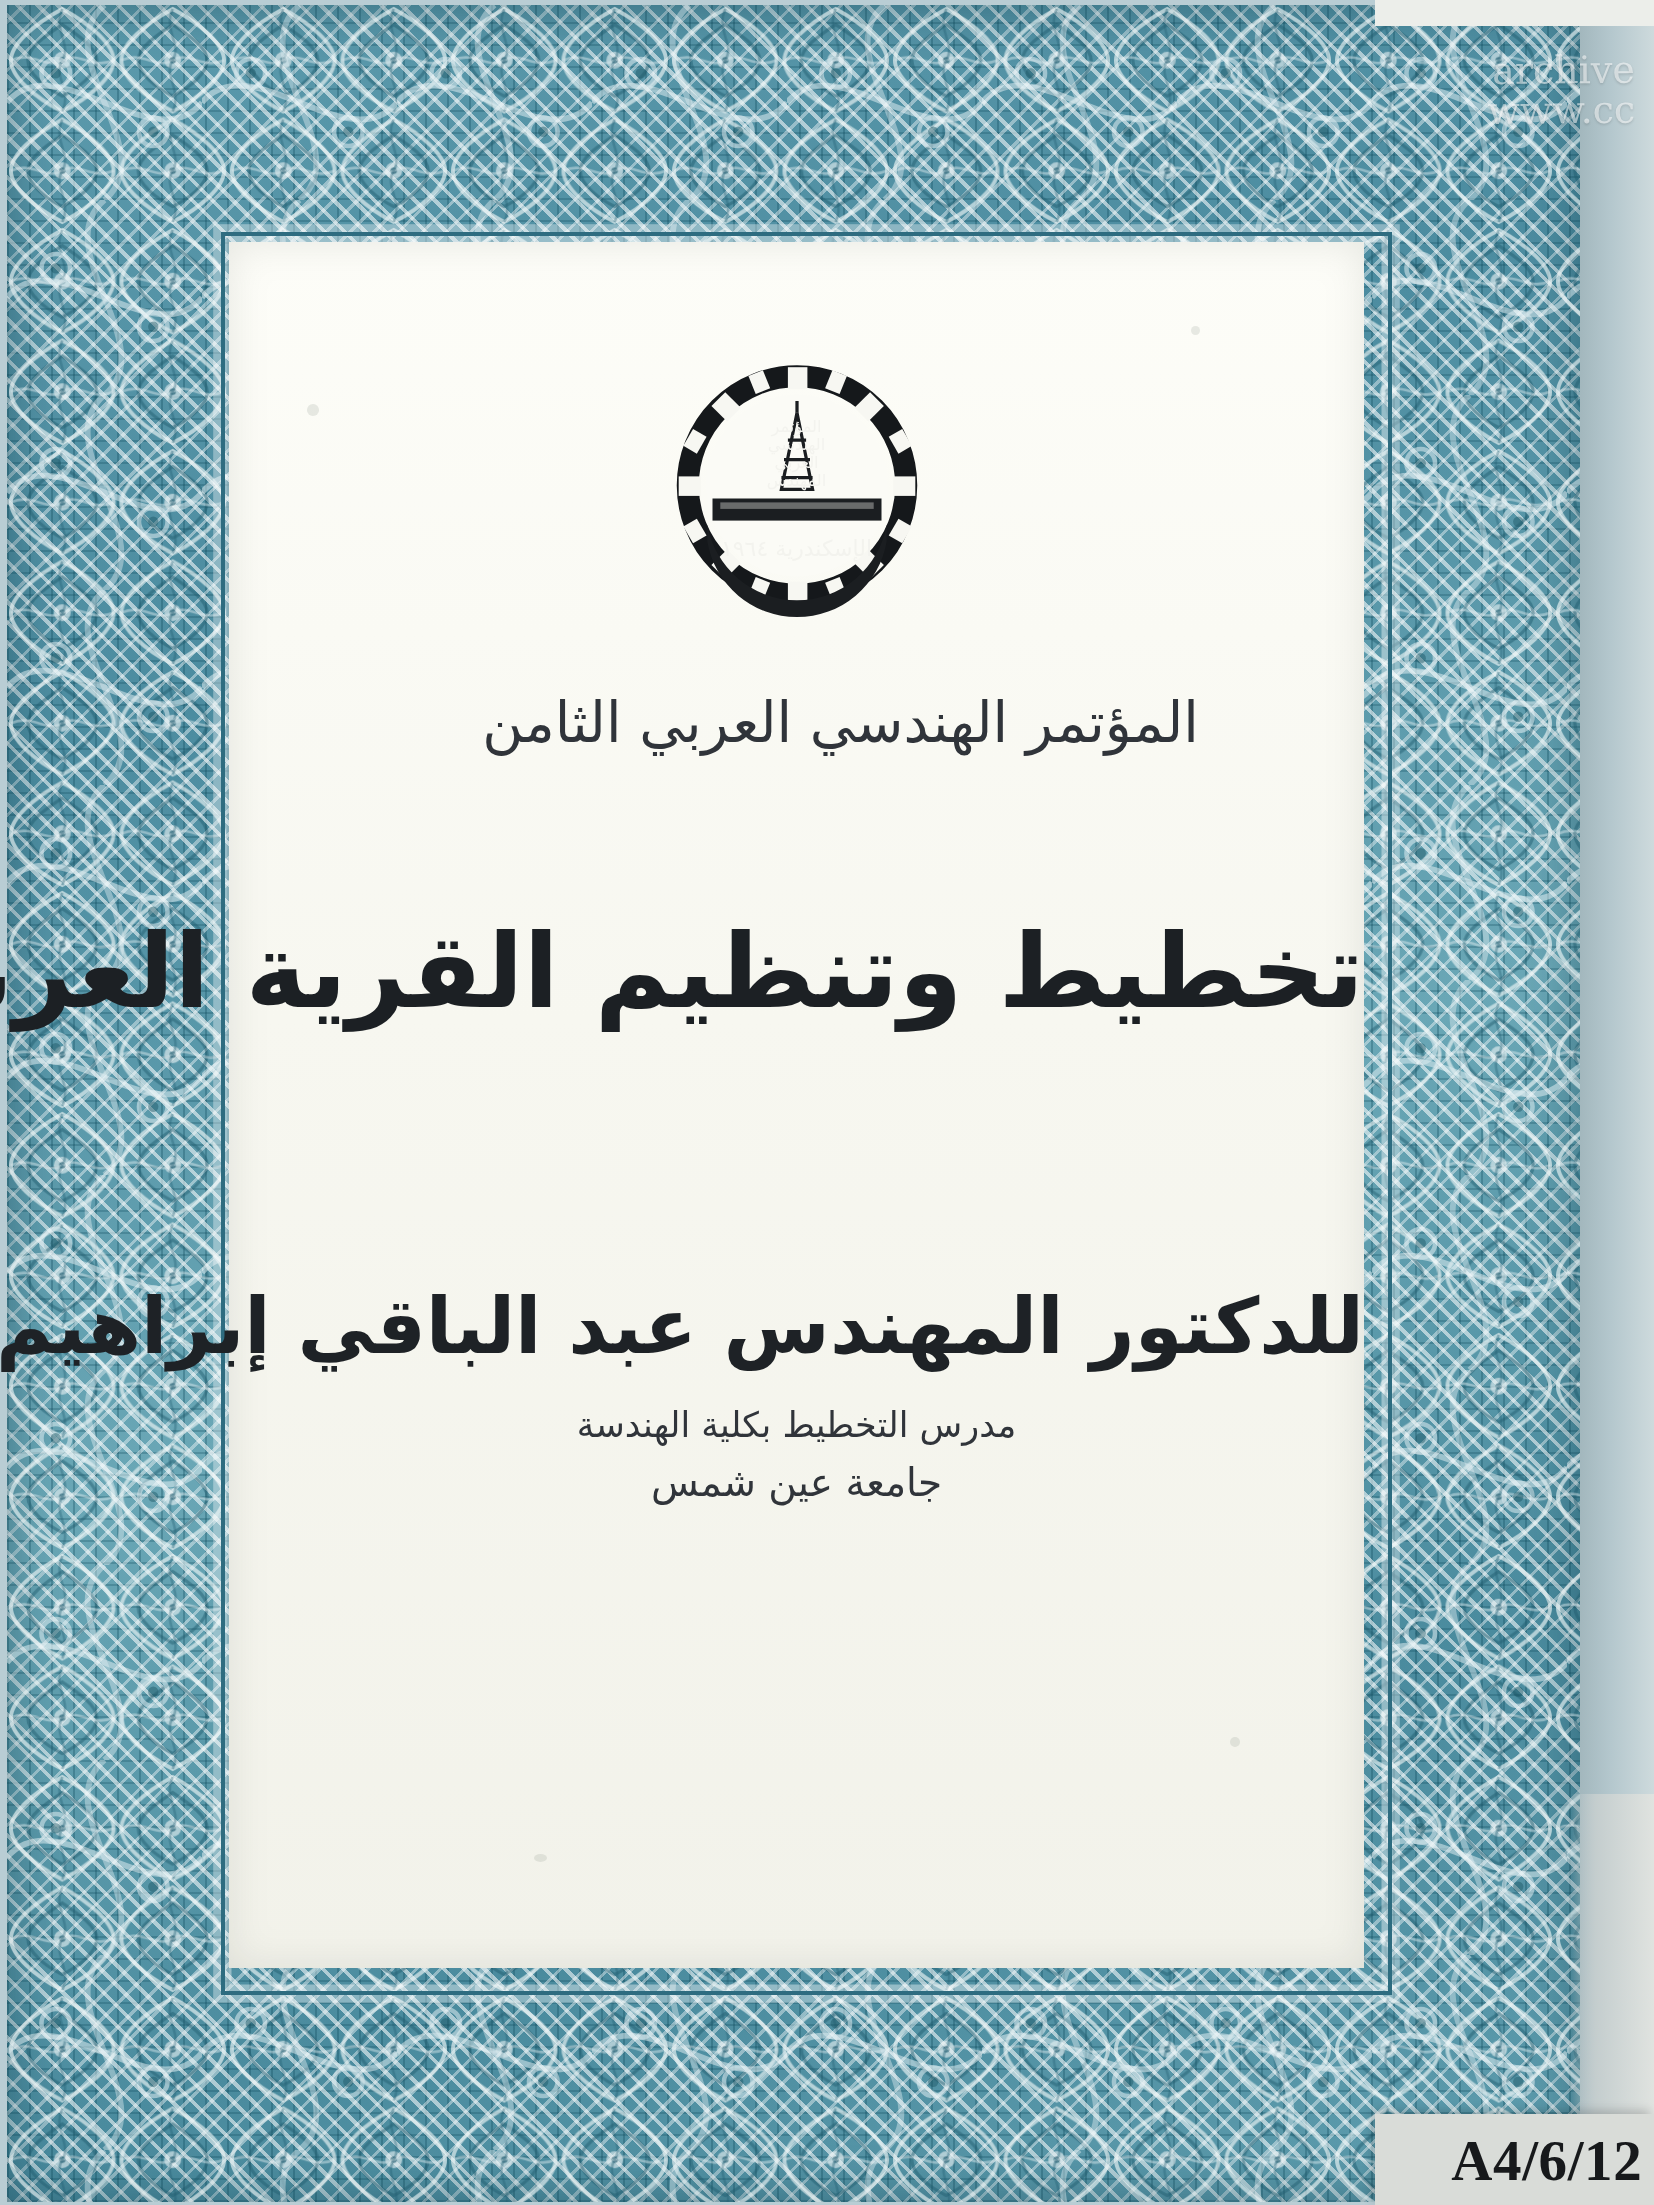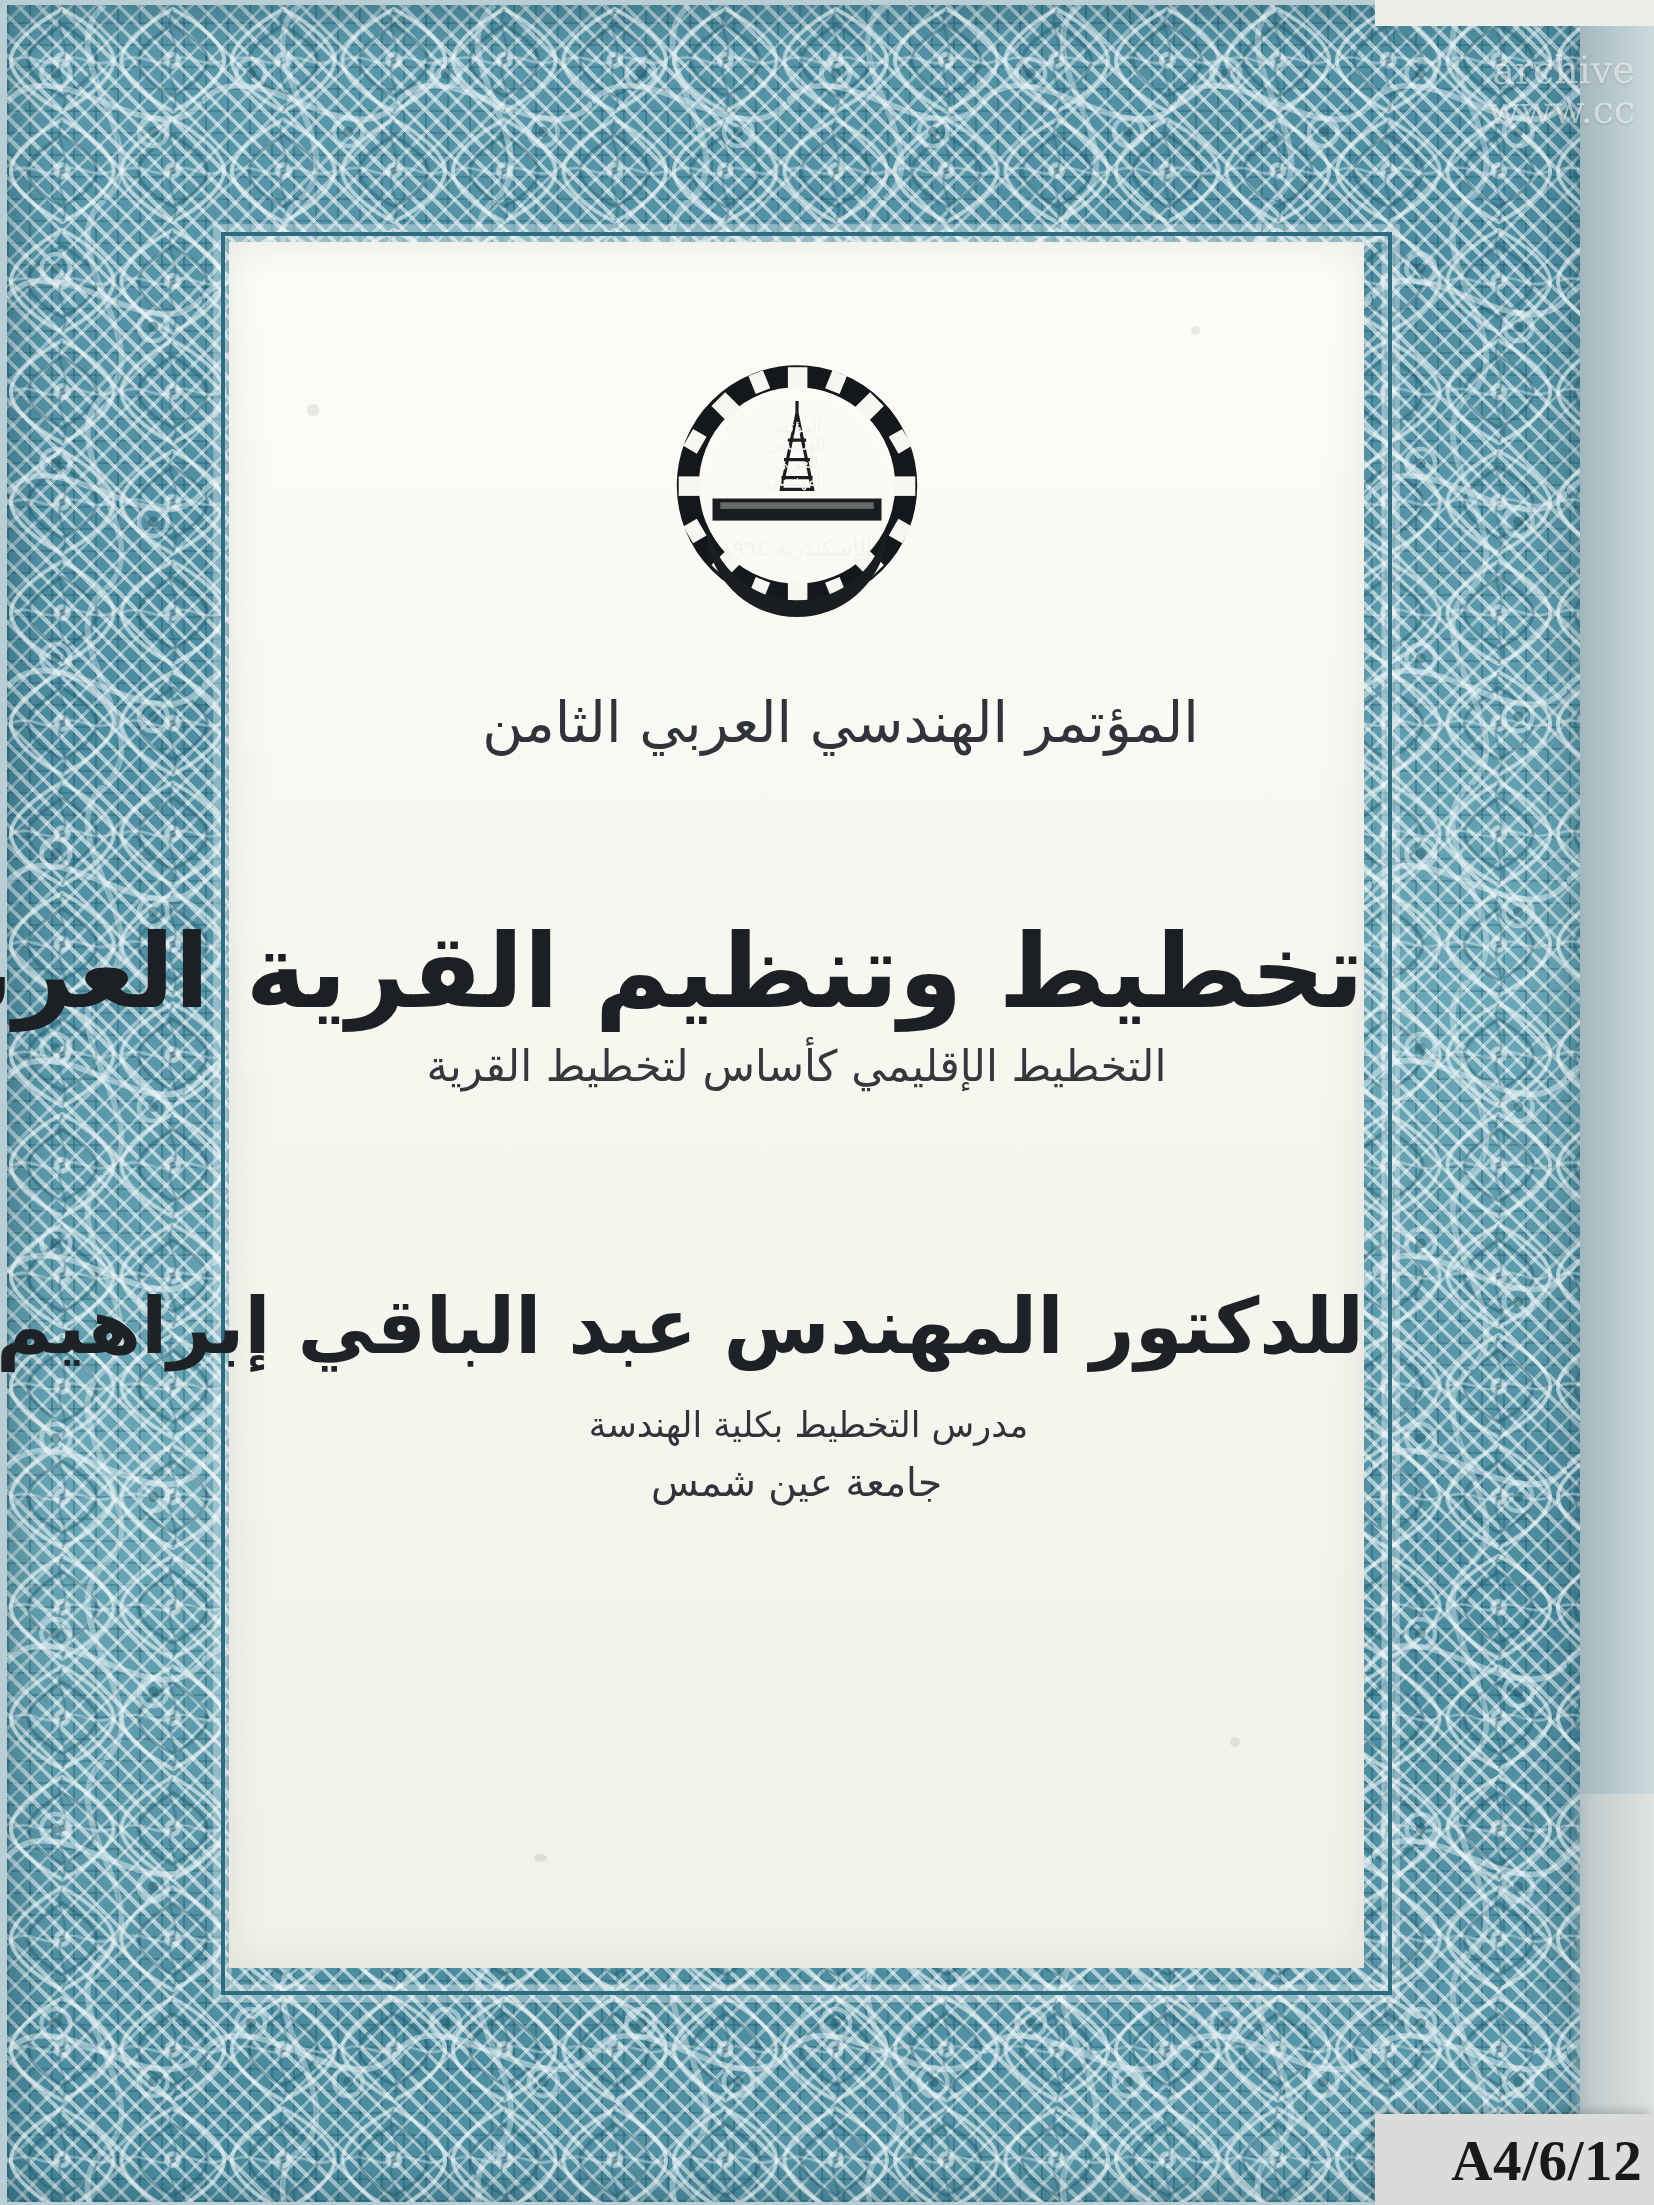--- a/index.html
+++ b/index.html
@@ -145,21 +145,20 @@
     font-size: 77px;
     font-weight: bold;
     letter-spacing: -2.6px;
     color: #1e2226;
     text-align: right;
   }
   #affiliation-1 {
     top: 1163px;
     font-size: 35px;
     color: #30343a;
-    margin-left: 12px;
   }
   #affiliation-2 {
     top: 1218px;
     font-size: 39px;
     color: #30343a;
   }
 
   
   #watermark {
     position: absolute;
@@ -302,21 +301,20 @@
       <div class="emblem-label" style="top:73px;font-size:16.2px;">الهندسي</div>
       <div class="emblem-label" style="top:91px;font-size:16.2px;">العربي</div>
       <div class="emblem-label" style="top:109px;font-size:16.2px;">المهندس</div>
       <div class="emblem-label" style="top:174px;font-size:22px;">الإسكندرية ١٩٦٤</div>
     </div>
 
     <div class="line" id="conference-line">المؤتمر الهندسي العربي الثامن</div>
 
     <div class="line" id="title-main">تخطيط وتنظيم القرية العربية</div>
 
-    <div class="line" id="title-sub">التخطيط الإقليمي كأساس لتخطيط القرية</div>
 
     <div class="line" id="author-line">للدكتور المهندس عبد الباقي إبراهيم</div>
 
     <div class="line" id="affiliation-1">مدرس التخطيط بكلية الهندسة</div>
     <div class="line" id="affiliation-2">جامعة عين شمس</div>
 
     <div class="spot" style="left:78px;top:162px;width:11.7px;height:11.7px;"></div>
     <div class="spot" style="left:962px;top:84px;width:9px;height:9px;"></div>
     <div class="spot" style="left:305px;top:1612px;width:13px;height:7.8px;"></div>
     <div class="spot" style="left:1001px;top:1495px;width:10.4px;height:10.4px;"></div>

